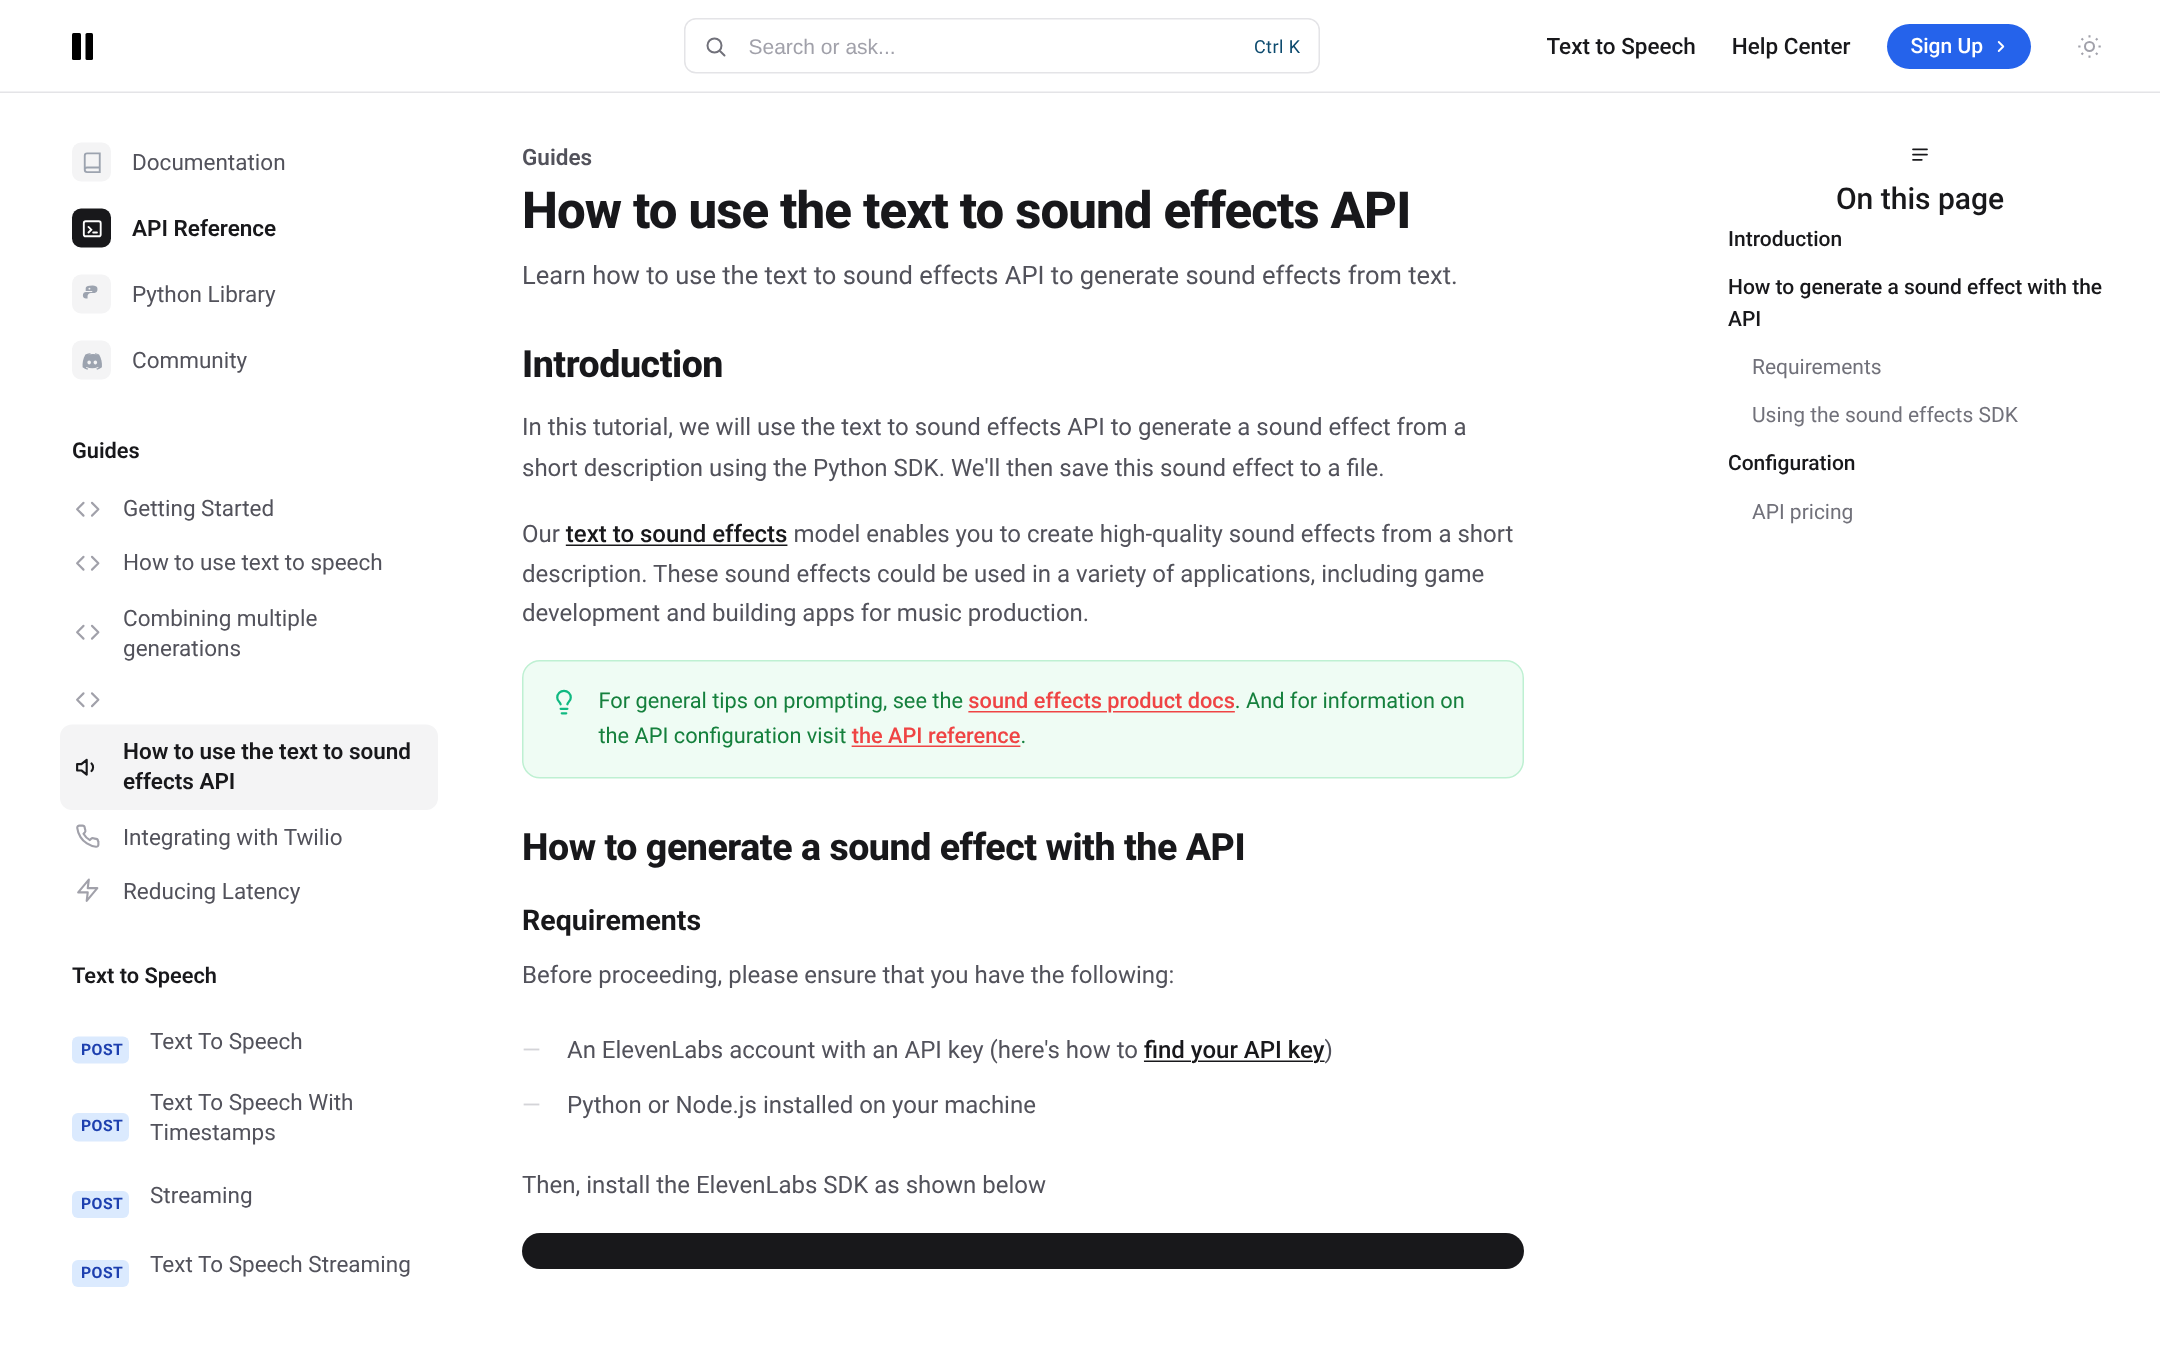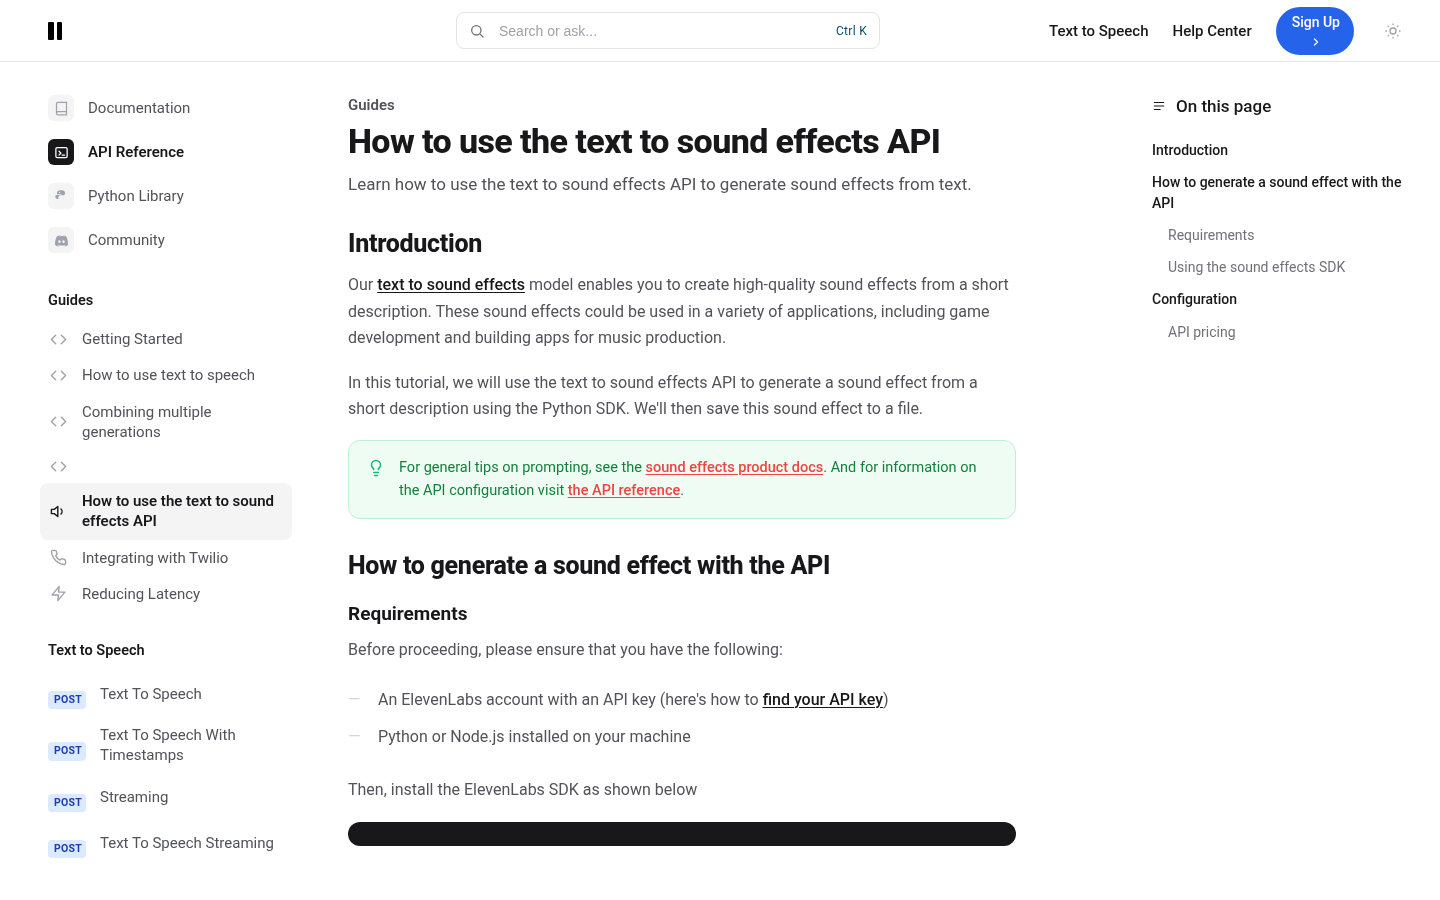--- a/index.html
+++ b/index.html
@@ -98,21 +98,20 @@
     display: inline-flex;
     align-items: center;
     gap: 6px;
     background: var(--blue);
     color: #fff;
     padding: 7px 14px 7px 16px;
     border-radius: 999px;
     font-size: 14px;
     font-weight: 500;
     text-decoration: none;
-    flex-direction: column;
   }
   .theme-btn {
     width: 30px; height: 30px;
     display: flex; align-items: center; justify-content: center;
     color: #A1A1AA;
     border-radius: 6px;
   }
   
   .layout {
     display: grid;
@@ -218,22 +217,22 @@
     height: 24px;
     margin-top: 14px;
   }
   
   .toc {
     padding: 34px 32px 0 12px;
     font-size: 14px;
   }
   .toc-header {
     display: flex; align-items: center; gap: 10px;
-    font-size: 17px; font-weight: 500; color: var(--text);
-    margin-bottom: 18px;
+    font-size: 20px; font-weight: 500; color: var(--text);
+    flex-direction: column;
   }
   .toc-item {
     display: block;
     padding: 6px 0;
     color: var(--text-muted);
     text-decoration: none;
     line-height: 1.45;
   }
   .toc-item.l1 { font-weight: 500; color: var(--text); }
   .toc-item.l2 { padding-left: 16px; color: var(--text-faint); }
@@ -400,24 +399,24 @@
         </div>
       </div>
   </nav>
 
   <main class="main">
     <div class="eyebrow">Guides</div>
     <h1 class="title">How to use the text to sound effects API</h1>
     <p class="subtitle">Learn how to use the text to sound effects API to generate sound effects from text.</p>
 
     <h2 class="section">Introduction</h2>
+    <p class="body">In this tutorial, we will use the text to sound effects API to generate a sound effect from a short description using the Python SDK. We'll then save this sound effect to a file.</p>
     <p class="body">
       <span>Our </span><a class="link">text to sound effects</a><span> model enables you to create high-quality sound effects from a short description. These sound effects could be used in a variety of applications, including game development and building apps for music production.</span>
     </p>
-    <p class="body">In this tutorial, we will use the text to sound effects API to generate a sound effect from a short description using the Python SDK. We'll then save this sound effect to a file.</p>
 
     <div class="callout">
       <div class="callout-icon">
         <svg width="18" height="18" viewBox="0 0 24 24" fill="none" stroke="currentColor" stroke-width="2" stroke-linecap="round" stroke-linejoin="round">
             <path d="M15 14c.2-1 .7-1.7 1.5-2.5 1-.9 1.5-2.2 1.5-3.5A6 6 0 0 0 6 8c0 1 .2 2.2 1.5 3.5.7.7 1.3 1.5 1.5 2.5"></path>
             <path d="M9 18h6"></path>
             <path d="M10 22h4"></path>
           </svg>
       </div>
       <div class="callout-text">

